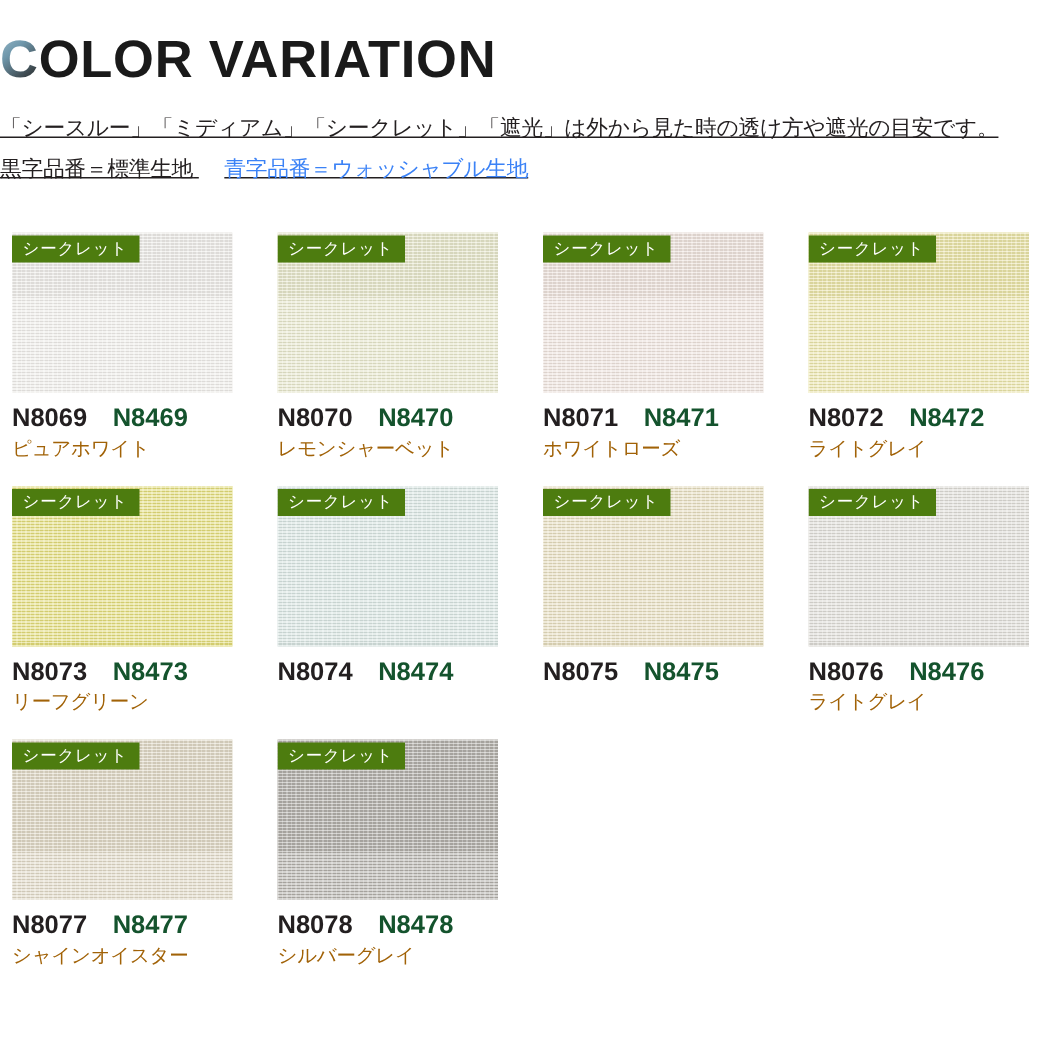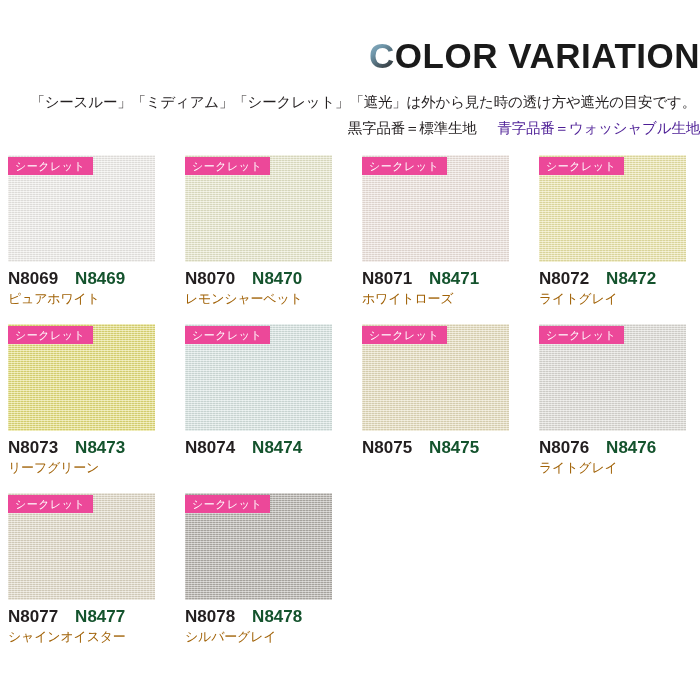--- a/index.html
+++ b/index.html
@@ -11,22 +11,23 @@
     width: 700px;
     height: 700px;
     overflow: hidden;
     font-family: "Liberation Sans", "DejaVu Sans", sans-serif;
     color: #231f20;
     position: relative;
   }
 
   
   .header {
-    text-align: right;
-    padding-top: 38px;
+    text-align: left;
+    padding-top: 22px;
+    text-decoration: underline;
   }
   .main-title {
     font-size: 35px;
     font-weight: 700;
     letter-spacing: 0.5px;
     line-height: 1;
     margin: 0;
     color: #1a1a1a;
     display: inline-block;
   }
@@ -42,21 +43,21 @@
     margin: 19px 4px 0 0;
     color: #231f20;
     letter-spacing: -0.2px;
   }
   .legend-line {
     font-size: 14.5px;
     margin: 6px 0 0 0;
     letter-spacing: -0.2px;
   }
   .legend-black { color: #231f20; }
-  .legend-blue  { color: #4c1d95; margin-left: 17px; }
+  .legend-blue  { color: #3b82f6; margin-left: 17px; }
 
   
   .grid {
     position: absolute;
     top: 155px;
     left: 8px;
     width: 692px;
     display: flex;
     flex-wrap: wrap;
   }
@@ -88,21 +89,21 @@
         rgba(255,255,255,0.30) 1px,
         rgba(0,0,0,0.045) 1px,
         rgba(0,0,0,0.045) 3px);
     mix-blend-mode: normal;
     opacity: 0.85;
   }
   .badge {
     position: absolute;
     top: 2px;
     left: 0;
-    background: #ec4899;
+    background: #4d7c0f;
     color: #ffffff;
     font-size: 11px;
     line-height: 18px;
     height: 18px;
     padding: 0 8px 0 7px;
     letter-spacing: 0.5px;
     white-space: nowrap;
     z-index: 2;
   }
 

